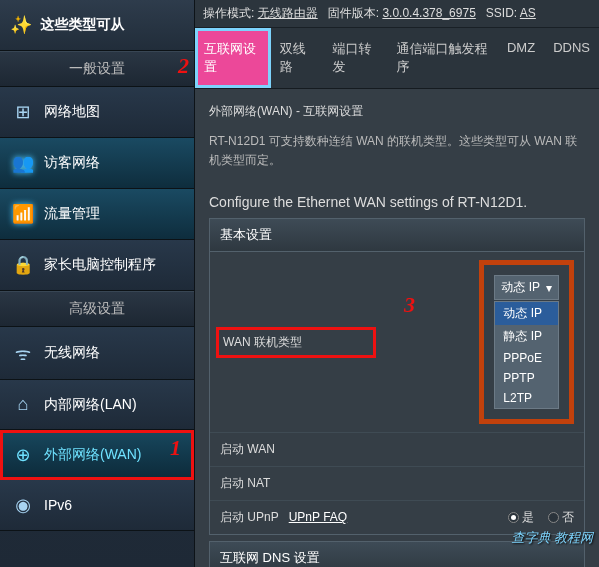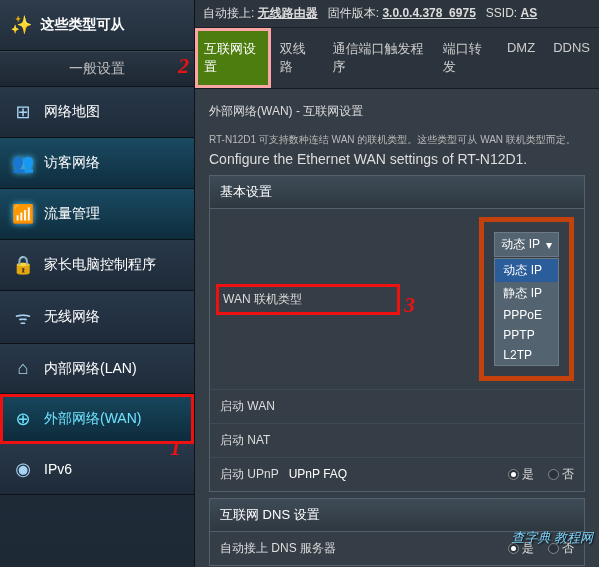--- a/index.html
+++ b/index.html
@@ -10,36 +10,36 @@
 .wizard .ic { font-size: 18px; }
 .section-hdr { background: linear-gradient(180deg,#2a3644,#1d2733); color: #bbb; text-align: center; padding: 8px 0; font-size: 14px; border-top: 1px solid #384654; border-bottom: 1px solid #0c1216; }
 .nav-item { display: flex; align-items: center; gap: 10px; padding: 14px 12px; color: #fff; font-size: 14px; border-bottom: 1px solid #0c1216; cursor: pointer; background: linear-gradient(180deg,#28384a,#1e2a38); position: relative; }
 .nav-item .ic { width: 22px; font-size: 18px; text-align: center; color: #a7d4f2; }
 .nav-item.glow { background: linear-gradient(180deg,#1a4a62,#0e2d3d); }
 .nav-item.glow .ic { color: #6ee7ff; filter: drop-shadow(0 0 3px #4cc9ff); }
 .nav-item.sel { border: 3px solid #e11; padding: 11px 9px; background: linear-gradient(180deg,#17465c,#0d2b3b); }
 .nav-item.sel span { color: #6fe2ff; }
 .main { flex: 1; background: #353e46; display: flex; flex-direction: column; }
 .topbar { padding: 5px 8px; font-size: 12px; color: #ddd; background: #2c353d; border-bottom: 1px solid #192026; }
-.topbar b { font-weight: bold; text-decoration: underline; }
+.topbar b { font-weight: normal; text-decoration: underline; }
 .tabs { display: flex; background: #2b343c; border-bottom: 1px solid #151b20; }
 .tab { padding: 12px 9px; color: #ccc; font-size: 13px; cursor: pointer; }
-.tab.active { color: #fff; border: 3px solid #fca5a5; padding: 9px 6px; background: #4d7c0f; }
+.tab.active { color: #fff; border: 3px solid #7dd3fc; padding: 9px 6px; background: #ec4899; }
 .content { padding: 14px 14px 0 14px; overflow: hidden; }
 h2 { color: #ddd; font-size: 12px; font-weight: normal; margin-bottom: 12px; }
-.desc { font-size: 10px; color: #bbb; margin-bottom: 3px; line-height: 1.6; }
+.desc { font-size: 12px; color: #bbb; margin-bottom: 24px; line-height: 1.6; }
 .desc2 { font-size: 14px; color: #ddd; margin-bottom: 8px; }
 .panel { border: 1px solid #53616c; margin-bottom: 6px; }
 .panel-hdr { background: linear-gradient(180deg,#3e4b56,#2e3840); color: #fff; padding: 7px 10px; font-size: 13px; border-bottom: 1px solid #53616c; }
 .row { display: flex; align-items: center; padding: 8px 10px; border-bottom: 1px solid #3f4b54; font-size: 12px; position: relative; }
 .row:last-child { border-bottom: none; }
 .row .lbl { width: 160px; color: #ddd; }
-.row .lbl.boxed { border: 3px solid #e11; padding: 4px; margin: -4px; width: 184px; }
+.row .lbl.boxed { border: 3px solid #e11; padding: 4px; margin: -4px; width: 160px; }
 .row .val { display: flex; align-items: center; gap: 14px; color: #ddd; }
-.link { color: #fff; cursor: pointer; }
+.link { color: #fff; text-decoration: underline; cursor: pointer; }
 .radio { display: inline-flex; align-items: center; gap: 3px; color: #ddd; }
 .radio i { width: 11px; height: 11px; border-radius: 50%; border: 1px solid #888; display: inline-block; background: #2a333b; position: relative; }
 .radio.sel i::after { content:""; position:absolute; inset:2px; border-radius:50%; background:#fff; }
 .select-wrap { margin-left: auto; }
 .select-box { border: 5px solid #c2410c; padding: 10px; }
 .select-ctrl { background: #546370; border: 1px solid #6c7a86; color: #fff; padding: 3px 6px; font-size: 12px; display: flex; gap: 6px; align-items: center; cursor: pointer; }
 .dropdown { background: #546370; border: 1px solid #6c7a86; margin-top: 1px; }
 .dropdown div { padding: 3px 8px; color: #fff; font-size: 12px; cursor: pointer; }
 .dropdown div.hl { background: #2b5d9b; }
 .ann { position: absolute; color: #e11; font-size: 22px; font-weight: bold; font-style: italic; font-family: "Times New Roman", serif; pointer-events: none; z-index: 50; }
@@ -64,52 +64,53 @@
         <span>访客网络</span>
       </div>
     <div class="nav-item glow">
         <span class="ic">📶</span>
         <span>流量管理</span>
       </div>
     <div class="nav-item">
         <span class="ic">🔒</span>
         <span>家长电脑控制程序</span>
       </div>
+    <div class="section-hdr">高级设置</div>
     <div class="nav-item">
         <span class="ic">ᯤ</span>
         <span>无线网络</span>
       </div>
     <div class="nav-item">
         <span class="ic">⌂</span>
         <span>内部网络(LAN)</span>
       </div>
     <div class="nav-item sel">
         <span class="ic">⊕</span>
         <span>外部网络(WAN)</span>
       </div>
     <div class="nav-item">
         <span class="ic">◉</span>
         <span>IPv6</span>
       </div>
   </div>
 
   <div class="main">
     <div class="topbar">
-      <span>自动接上:</span>
+      <span>操作模式:</span>
       <b>无线路由器</b>&nbsp;&nbsp;
       <span>固件版本:</span>
       <b>3.0.0.4.378_6975</b>&nbsp;&nbsp;
       <span>SSID:</span>
       <b>AS</b>
     </div>
     <div class="tabs">
       <div class="tab active">互联网设置</div>
       <div class="tab">双线路</div>
+      <div class="tab">端口转发</div>
       <div class="tab">通信端口触发程序</div>
-      <div class="tab">端口转发</div>
       <div class="tab">DMZ</div>
       <div class="tab">DDNS</div>
     </div>
     <div class="content">
       <h2>外部网络(WAN) - 互联网设置</h2>
       <div class="desc">RT-N12D1 可支持数种连结 WAN 的联机类型。这些类型可从 WAN 联机类型而定。</div>
       <div class="desc2">Configure the Ethernet WAN settings of RT-N12D1.</div>
 
       <div class="panel">
         <div class="panel-hdr">基本设置</div>

